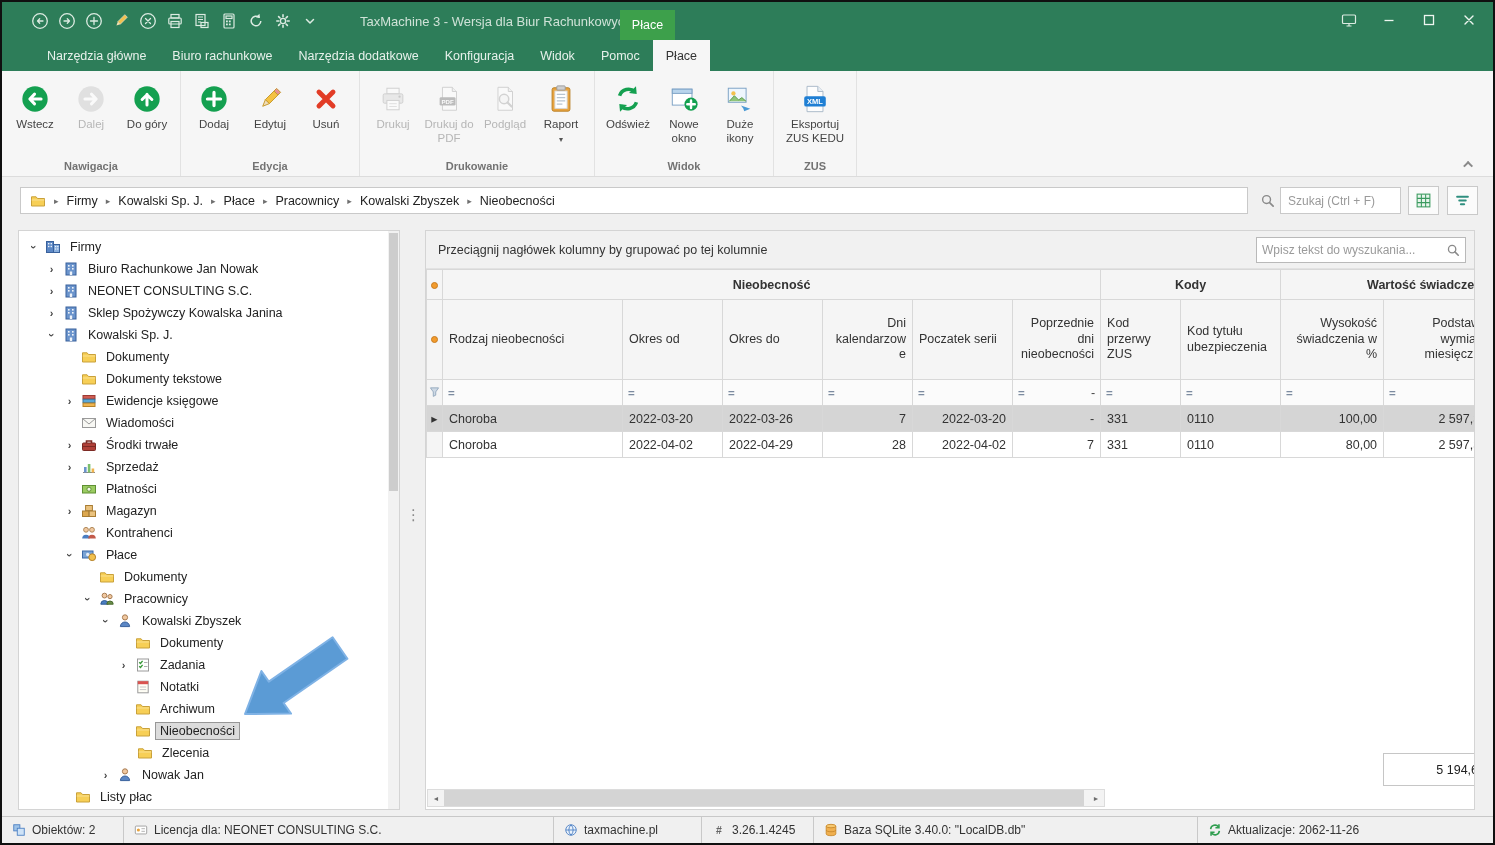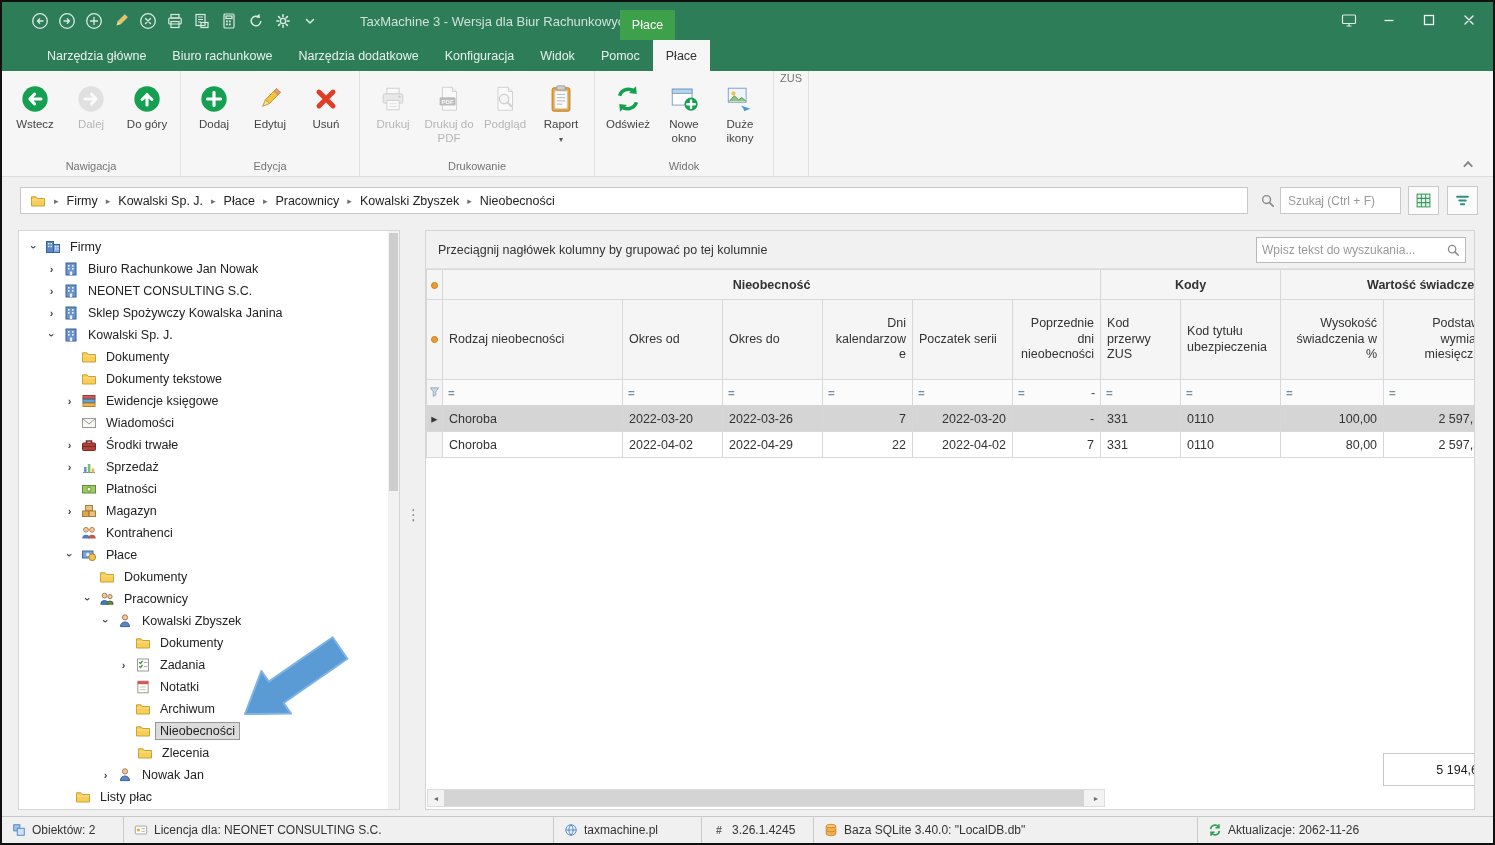--- a/index.html
+++ b/index.html
@@ -30,21 +30,21 @@
   .rgroup{display:flex;flex-direction:column;border-right:1px solid #e2e2e2;padding:0 6px;}
   .rbuttons{flex:1;display:flex;align-items:flex-start;padding-top:13px;gap:2px;}
   .rbtn{width:54px;display:flex;flex-direction:column;align-items:center;gap:4px;padding:0 2px;cursor:default;}
   .rbtn.wide{width:70px;}
   .bicon{width:30px;height:30px;display:inline-flex;}
   .bicon svg{width:30px;height:30px;}
   .blabel{font-size:11.5px;color:#444;text-align:center;line-height:1.18;}
   .bcaret{font-size:8px;color:#555;line-height:1;}
   .rbtn.disabled .blabel{color:#b6b6b6;}
   .rbtn.disabled .bicon{filter:grayscale(1) opacity(.45);}
-  .group-label{text-align:center;font-size:11px;color:#737373;padding:1px 0 4px;}
+  .group-label{text-align:center;font-size:11px;color:#737373;padding:1px 0 4px;font-weight:bold;}
   .collapse-btn{position:absolute;right:16px;bottom:6px;width:16px;height:14px;display:flex;align-items:center;justify-content:center;}
   .chev{width:7px;height:7px;border-left:2px solid #8a8a8a;border-top:2px solid #8a8a8a;transform:rotate(45deg) translateY(2px);}
 
   
   .crumbrow{position:absolute;left:0;top:175px;right:0;height:47px;background:#f0f0f0;}
   .crumbbox{position:absolute;left:18px;top:10px;width:1228px;height:27px;background:#fff;border:1px solid #c9c9c9;
     display:flex;align-items:center;gap:8px;padding:0 9px;font-size:12.5px;color:#222;overflow:hidden;}
   .crumb-sep{color:#6f6f6f;font-size:9px;}
   .crumb{white-space:nowrap;}
   .crumb-search-icon{position:absolute;left:1258px;top:16px;width:15px;height:15px;}
@@ -398,20 +398,34 @@
                 <path d="M17 23 l10 3.5 -6.5 2.5 -1-3z" fill="#4a9ad4"></path>
               </svg>
             </span>
         <span class="blabel">Duże ikony</span>
 
       </div>
         </div>
       <div class="group-label">Widok</div>
     </div>
       <div class="rgroup">
+      <div class="rbuttons">
+          <div class="rbtn wide">
+        <span class="bicon">
+              <svg viewBox="0 0 32 32">
+                <path d="M7.5 2.5 h11.5 l5.5 5.5 v21.5 H7.5z" fill="#fdfdfd" stroke="#a8b8c8"></path>
+                <path d="M19 2.5 v5.5 h5.5" fill="#e8eef4" stroke="#a8b8c8"></path>
+                <rect x="4.5" y="13" width="23" height="11" rx="2" fill="#1f7fd4"></rect>
+                <text x="16" y="21.5" font-size="8" fill="#fff" text-anchor="middle" font-weight="bold">XML</text>
+              </svg>
+            </span>
+        <span class="blabel">Eksportuj ZUS KEDU</span>
+
+      </div>
+        </div>
       <div class="group-label">ZUS</div>
     </div>
     </div>
   <div class="collapse-btn" style="top:155px;right:16px;bottom:auto;position:absolute;">
       <span class="chev"></span>
     </div>
 
   <div class="crumbrow">
     <div class="crumbbox">
         <span class="icn ">
@@ -859,21 +873,21 @@
                 <td class="cell" style="text-align:left">331</td>
                 <td class="cell" style="text-align:left">0110</td>
                 <td class="cell" style="text-align:right">100,00</td>
                 <td class="cell" style="text-align:right">2 597,33</td>
               </tr>
               <tr class="">
                 <td class="cell ind rowind"></td>
                 <td class="cell" style="text-align:left">Choroba</td>
                 <td class="cell" style="text-align:left">2022-04-02</td>
                 <td class="cell" style="text-align:left">2022-04-29</td>
-                <td class="cell" style="text-align:right">22</td>
+                <td class="cell" style="text-align:right">28</td>
                 <td class="cell" style="text-align:right">2022-04-02</td>
                 <td class="cell" style="text-align:right">7</td>
                 <td class="cell" style="text-align:left">331</td>
                 <td class="cell" style="text-align:left">0110</td>
                 <td class="cell" style="text-align:right">80,00</td>
                 <td class="cell" style="text-align:right">2 597,33</td>
               </tr>
             </tbody>
           </table>
         </div>

